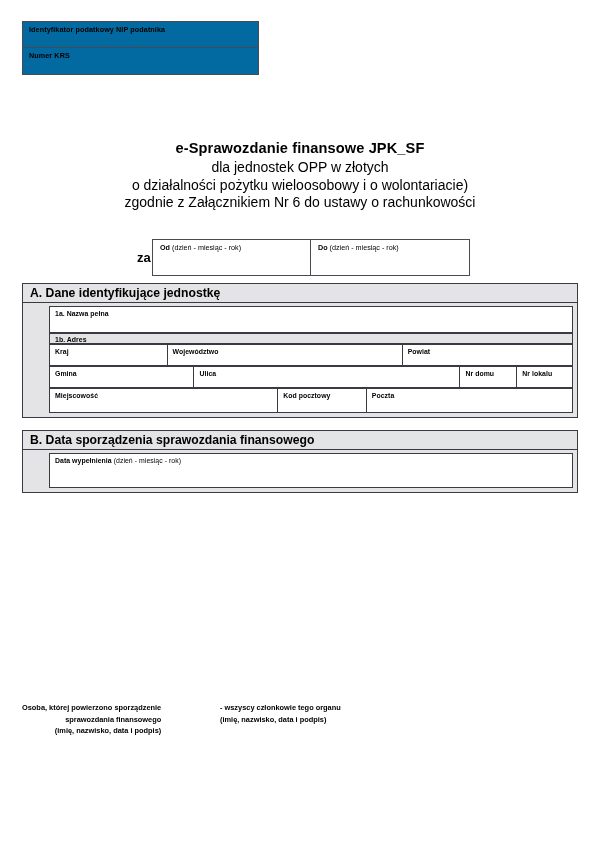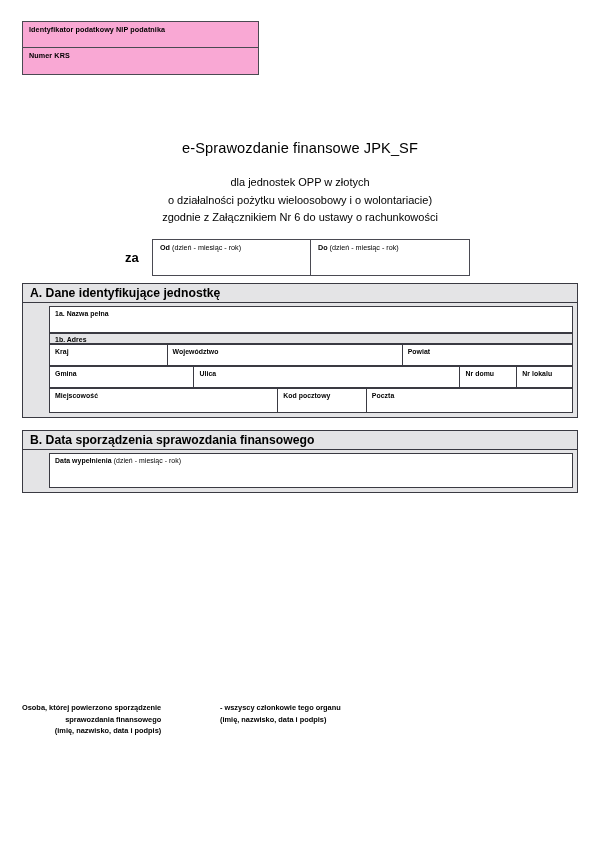--- a/index.html
+++ b/index.html
@@ -19,21 +19,21 @@
   
   .abs { position: absolute; }
   .bold { font-weight: bold; }
 
   
   #idbox {
     left: 22px;
     top: 21px;
     width: 235px;
     border: 1px solid #4a4a52;
-    background: #f9a8d4;
+    background: #0369a1;
     box-sizing: content-box;
   }
   #idbox .idrow {
     height: 26px;
     box-sizing: border-box;
     padding: 3px 0 0 6px;
   }
   #idbox .idrow.first {
     border-bottom: 1px solid #4a4a52;
   }
@@ -46,31 +46,31 @@
 
   
   #title-block {
     left: 0;
     top: 140px;
     width: 600px;
     text-align: center;
   }
   #title-main {
     font-size: 14.6px;
-    font-weight: normal;
+    font-weight: bold;
     letter-spacing: .1px;
-    margin-bottom: 18px;
+    margin-bottom: 3px;
   }
   .title-sub {
-    font-size: 11px;
+    font-size: 14px;
     line-height: 17.5px;
     font-weight: normal;
   }
   #za-label {
-    left: 125px;
+    left: 137px;
     top: 250px;
     font-size: 13px;
     font-weight: bold;
   }
   #za-box {
     left: 152px;
     top: 239px;
     width: 318px;
     height: 37px;
     border: 1px solid #4a4a52;

